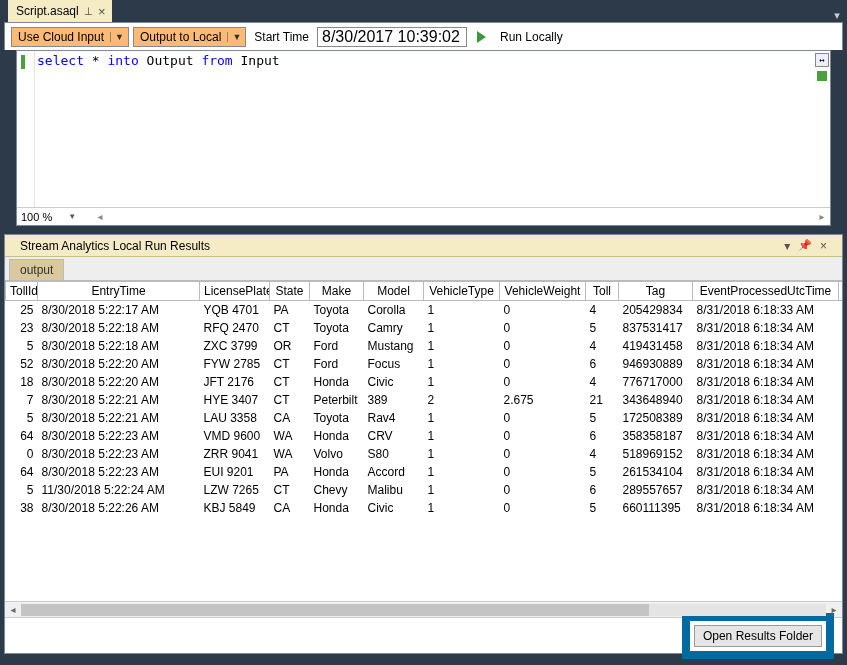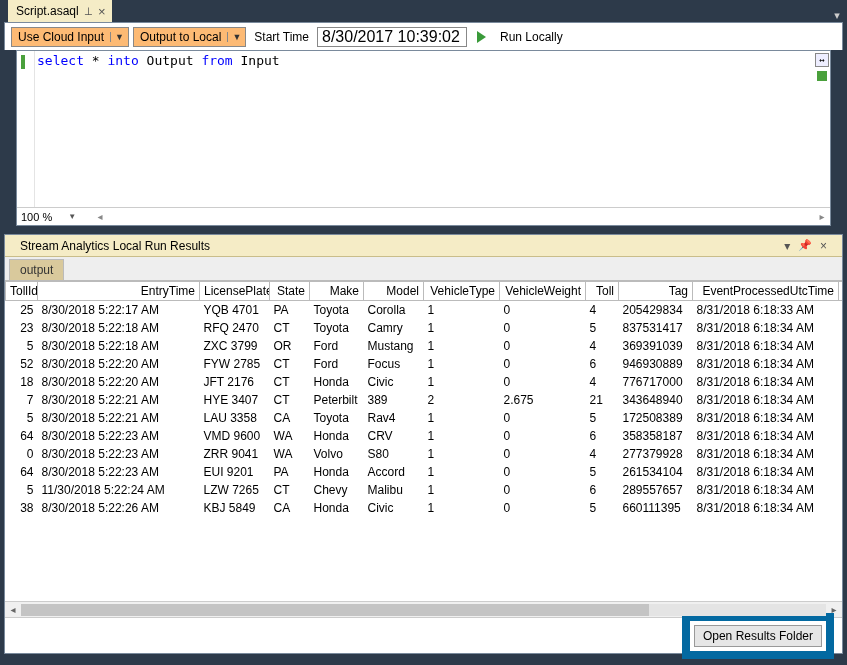--- a/index.html
+++ b/index.html
@@ -180,21 +180,21 @@
     overflow:auto;
     position:relative;
   }
   table.grid{
     border-collapse:collapse;
     font-size:12px;
     width:832px;
     table-layout:fixed;
   }
   table.grid th{
-    text-align:right;
+    text-align:center;
     font-weight:normal;
     background:#fff;
     border:1px solid #bbb;
     padding:2px 4px;
     white-space:nowrap;
     overflow:hidden;
   }
   table.grid td{
     padding:2px 4px;
     white-space:nowrap;
@@ -356,21 +356,21 @@
           <tr>
             <td class="col0">5</td>
             <td class="col1">8/30/2018 5:22:18 AM</td>
             <td class="col2">ZXC 3799</td>
             <td class="col3">OR</td>
             <td class="col4">Ford</td>
             <td class="col5">Mustang</td>
             <td class="col6">1</td>
             <td class="col7">0</td>
             <td class="col8">4</td>
-            <td class="col9">369391039</td>
+            <td class="col9">419431458</td>
             <td class="col10">8/31/2018 6:18:34 AM</td>
             <td class="col11">1</td>
           </tr>
           <tr>
             <td class="col0">52</td>
             <td class="col1">8/30/2018 5:22:20 AM</td>
             <td class="col2">FYW 2785</td>
             <td class="col3">CT</td>
             <td class="col4">Ford</td>
             <td class="col5">Focus</td>
@@ -440,21 +440,21 @@
           <tr>
             <td class="col0">0</td>
             <td class="col1">8/30/2018 5:22:23 AM</td>
             <td class="col2">ZRR 9041</td>
             <td class="col3">WA</td>
             <td class="col4">Volvo</td>
             <td class="col5">S80</td>
             <td class="col6">1</td>
             <td class="col7">0</td>
             <td class="col8">4</td>
-            <td class="col9">277379928</td>
+            <td class="col9">518969152</td>
             <td class="col10">8/31/2018 6:18:34 AM</td>
             <td class="col11">1</td>
           </tr>
           <tr>
             <td class="col0">64</td>
             <td class="col1">8/30/2018 5:22:23 AM</td>
             <td class="col2">EUI 9201</td>
             <td class="col3">PA</td>
             <td class="col4">Honda</td>
             <td class="col5">Accord</td>

